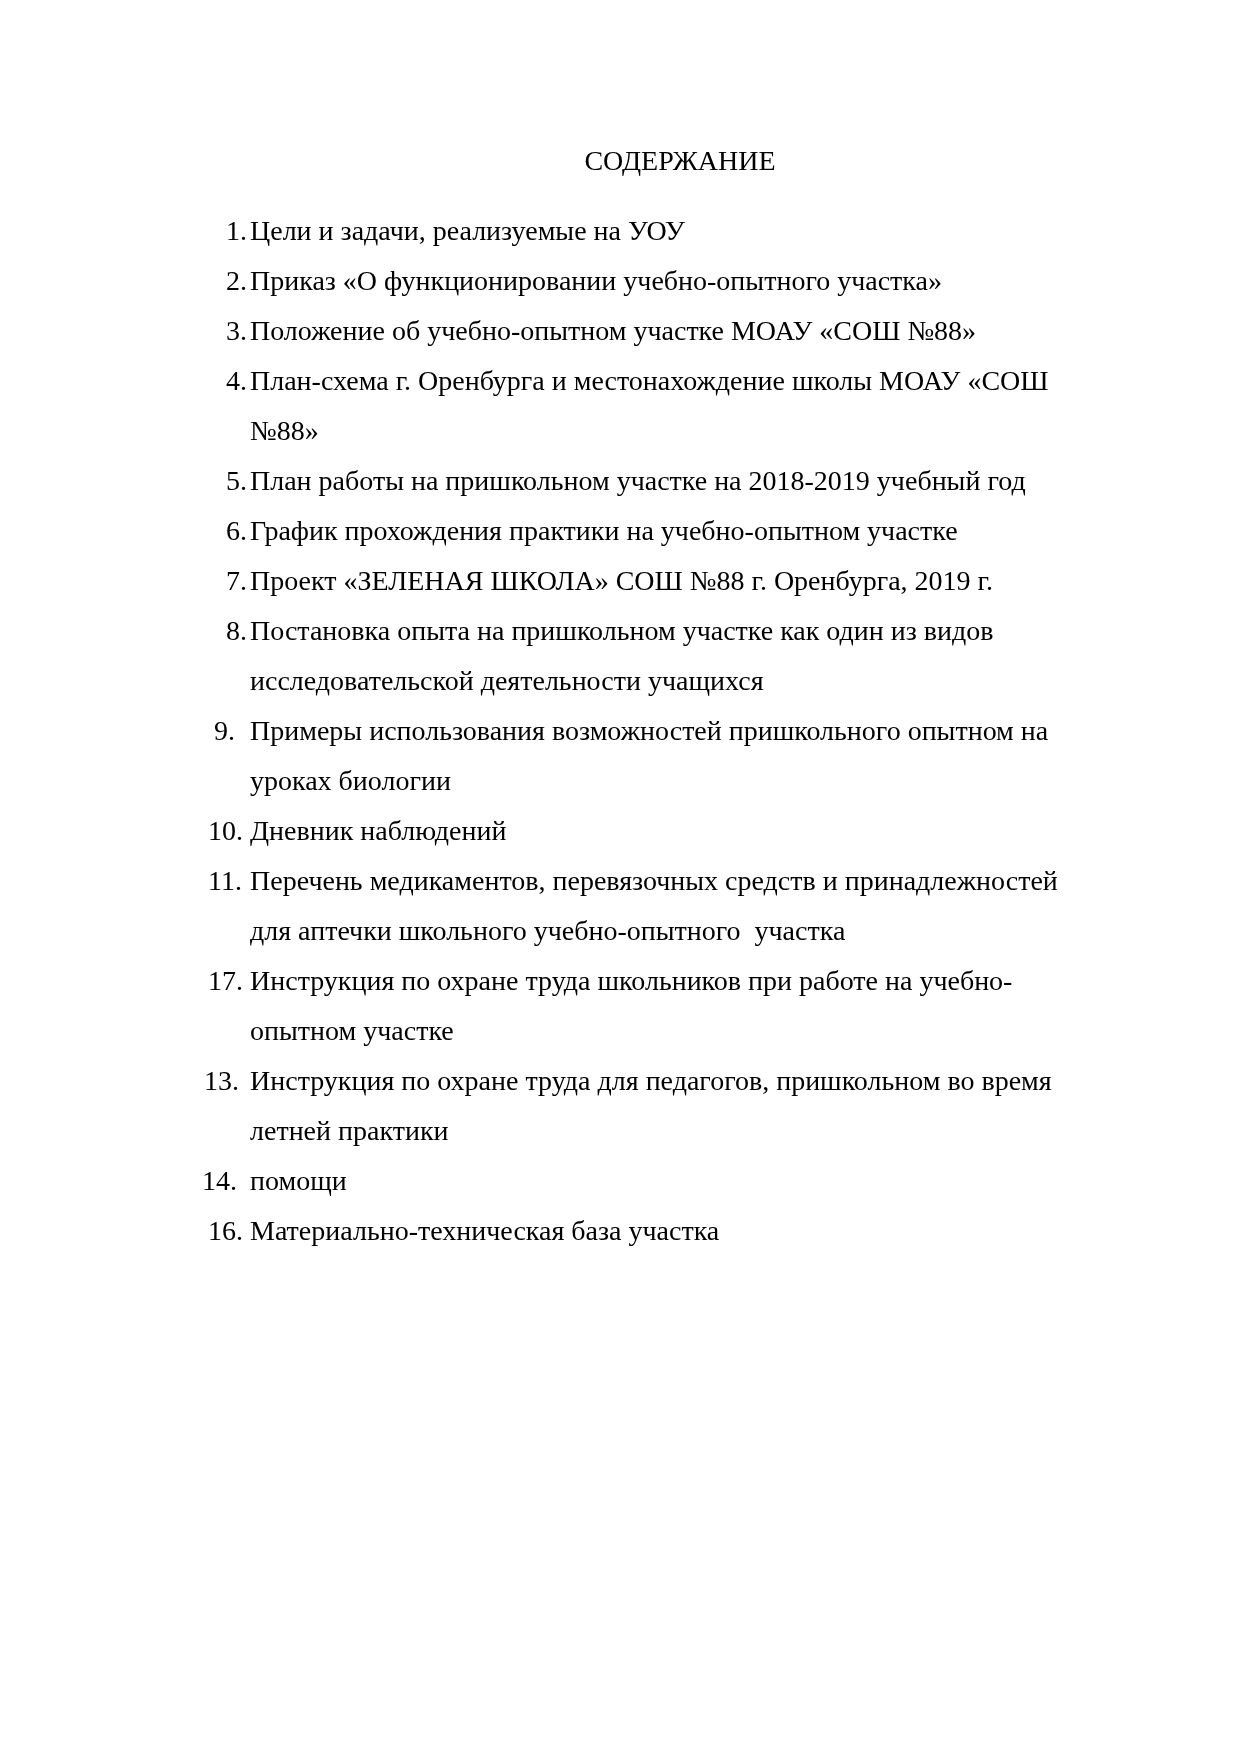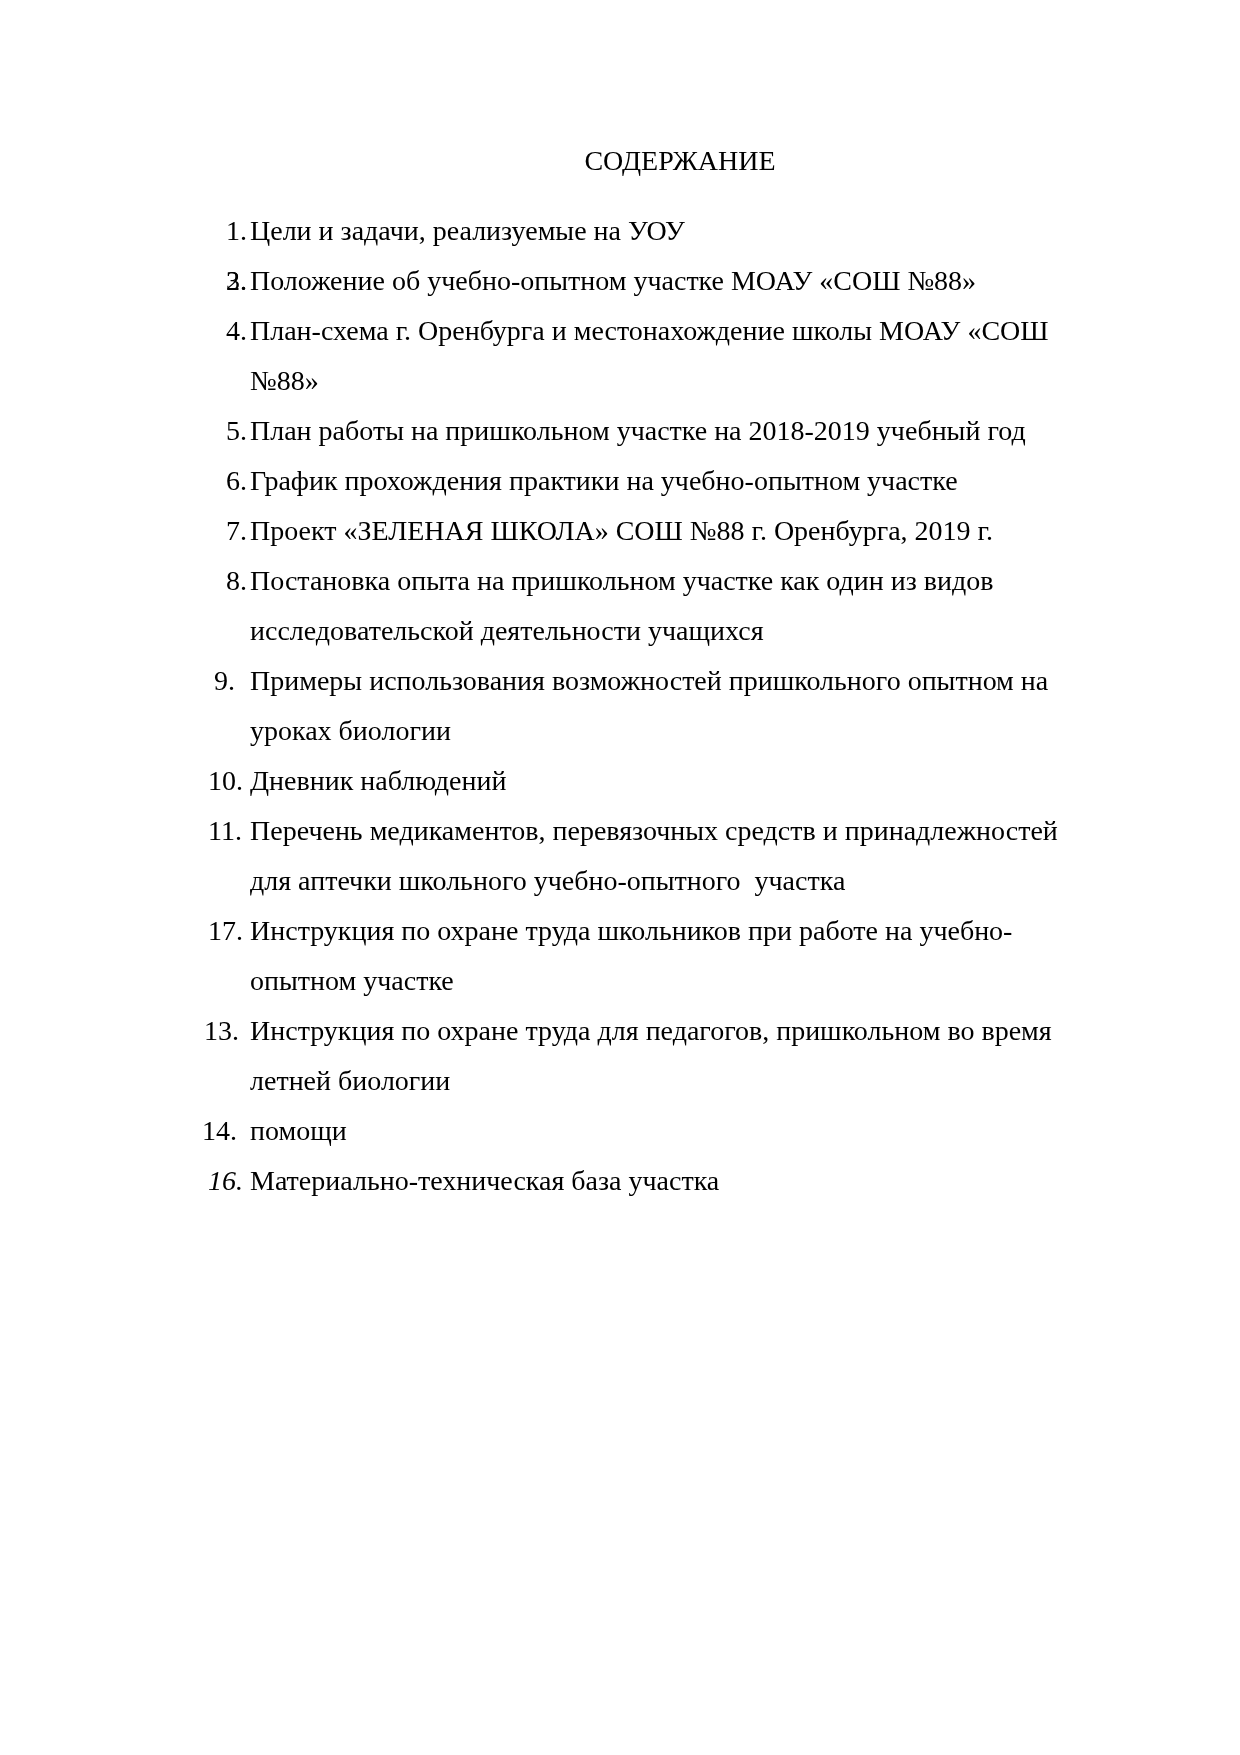--- a/index.html
+++ b/index.html
@@ -49,20 +49,21 @@
 <div class="page">
   <div class="doc-title">СОДЕРЖАНИЕ</div>
 
   <div class="toc-list">
       <div class="toc-item">
         <span class="toc-num" style="left: 226px;">1.</span>
         <div class="toc-line">Цели и задачи, реализуемые на УОУ</div>
       </div>
       <div class="toc-item">
         <span class="toc-num" style="left: 226px;">2.</span>
+        <div class="toc-line">Приказ «О функционировании учебно-опытного участка»</div>
       </div>
       <div class="toc-item">
         <span class="toc-num" style="left: 226px;">3.</span>
         <div class="toc-line">Положение об учебно-опытном участке МОАУ «СОШ №88»</div>
       </div>
       <div class="toc-item">
         <span class="toc-num" style="left: 226px;">4.</span>
         <div class="toc-line">План-схема г. Оренбурга и местонахождение школы МОАУ «СОШ</div>
         <div class="toc-line">№88»</div>
       </div>
@@ -98,24 +99,24 @@
         <div class="toc-line">для аптечки школьного учебно-опытного  участка</div>
       </div>
       <div class="toc-item">
         <span class="toc-num" style="left: 208px;">17.</span>
         <div class="toc-line">Инструкция по охране труда школьников при работе на учебно-</div>
         <div class="toc-line">опытном участке</div>
       </div>
       <div class="toc-item">
         <span class="toc-num" style="left: 204px;">13.</span>
         <div class="toc-line">Инструкция по охране труда для педагогов, пришкольном во время</div>
-        <div class="toc-line">летней биологии</div>
+        <div class="toc-line">летней практики</div>
       </div>
       <div class="toc-item">
         <span class="toc-num" style="left: 202px;">14.</span>
         <div class="toc-line">помощи</div>
       </div>
       <div class="toc-item">
-        <span class="toc-num" style="left: 208px; font-style: italic;">16.</span>
+        <span class="toc-num" style="left: 208px;">16.</span>
         <div class="toc-line">Материально-техническая база участка</div>
       </div>
     </div>
 </div>
 
 </body></html>

